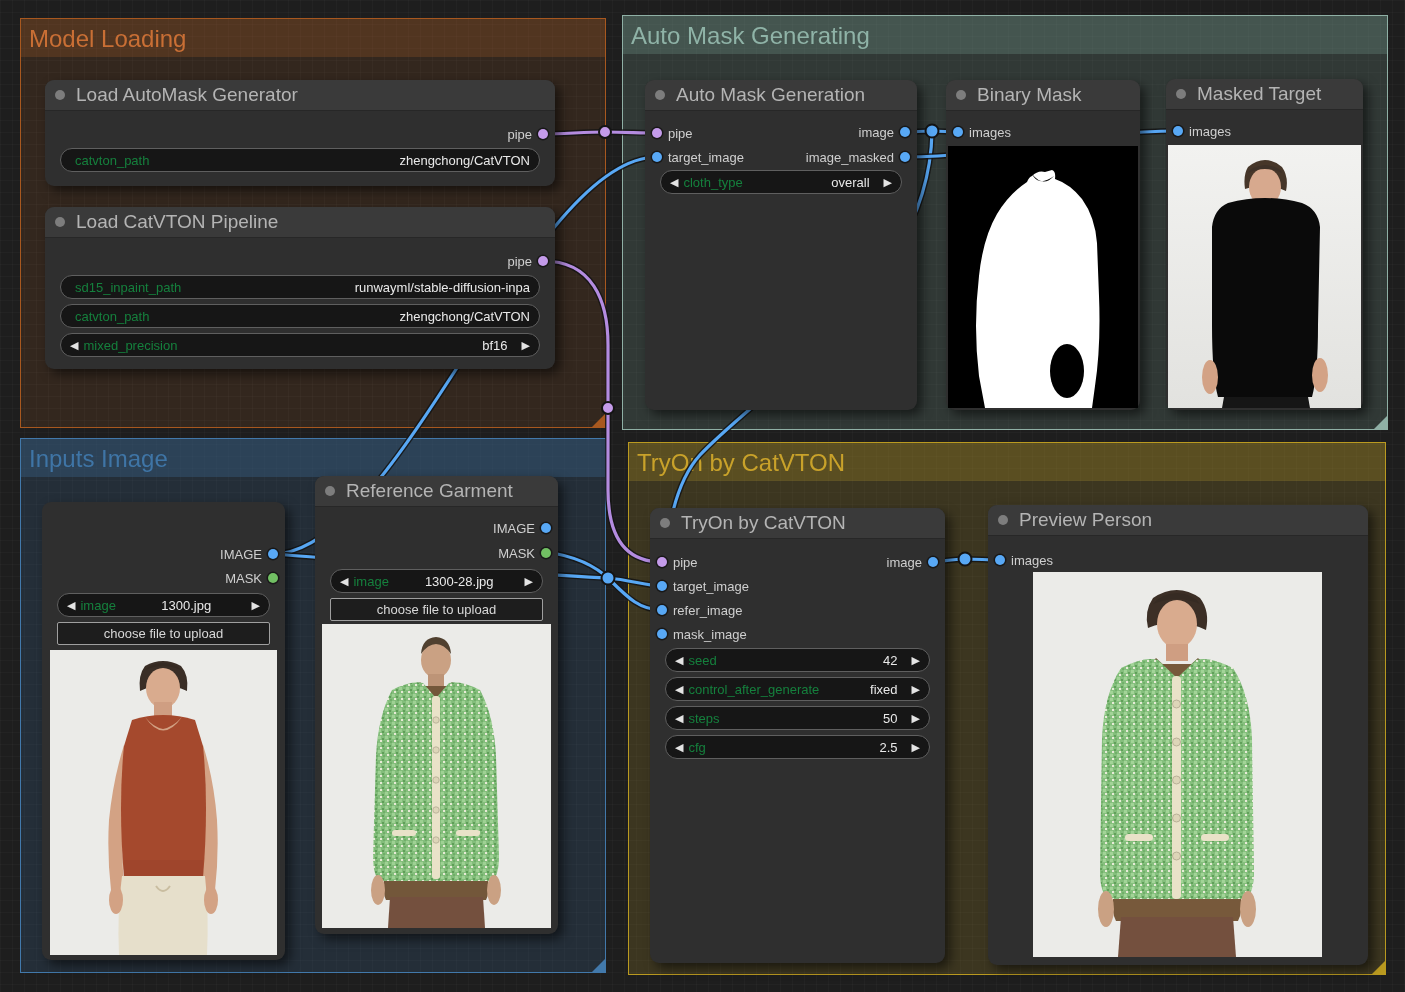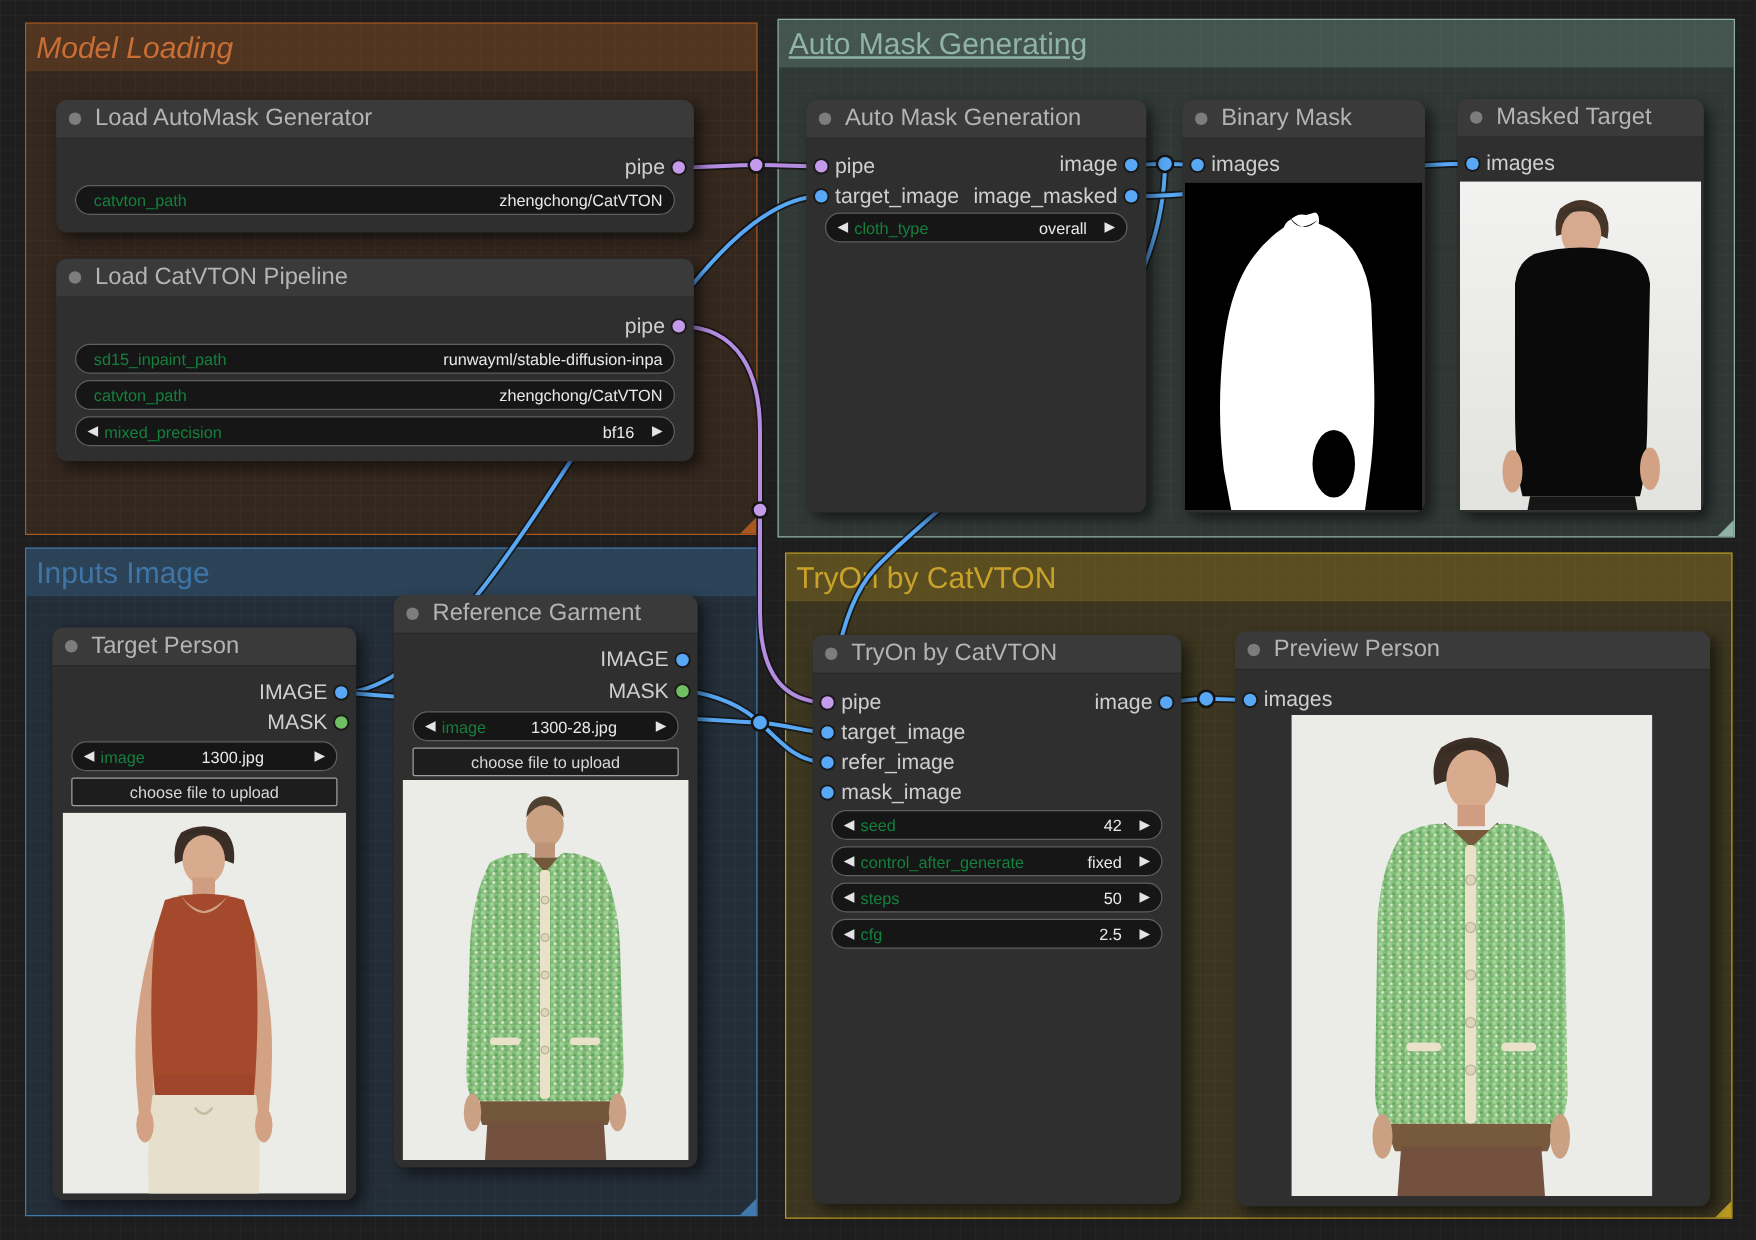--- a/index.html
+++ b/index.html
@@ -11,38 +11,38 @@
       linear-gradient(90deg, rgba(255,255,255,0.025) 1px, transparent 1px);
     background-size:12px 12px;
     font-family:"Liberation Sans", sans-serif;
   }
   
   .group{position:absolute;z-index:0;border:1px solid;box-sizing:border-box;}
   .gband{position:absolute;left:0;top:0;right:0;height:38px;}
   .gtitle{position:absolute;left:8px;top:0;height:38px;line-height:40px;font-size:24px;white-space:nowrap;}
   .ghandle{position:absolute;right:0;bottom:0;width:0;height:0;border-left:13px solid transparent;}
   .g-orange{border-color:#a8581f;background:rgba(160,88,38,0.17);}
-  .g-orange .gband{background:rgba(160,88,38,0.28);} .g-orange .gtitle{color:#c96f35;font-style:italic;} .g-orange .ghandle{border-bottom:13px solid #a8581f;}
+  .g-orange .gband{background:rgba(160,88,38,0.28);} .g-orange .gtitle{color:#c96f35;} .g-orange .ghandle{border-bottom:13px solid #a8581f;}
   .g-teal{border-color:#8fb0a5;background:rgba(125,165,152,0.20);}
-  .g-teal .gband{background:rgba(125,165,152,0.26);} .g-teal .gtitle{color:#8fb3a7;text-decoration:underline;} .g-teal .ghandle{border-bottom:13px solid #8fb0a5;}
+  .g-teal .gband{background:rgba(125,165,152,0.26);} .g-teal .gtitle{color:#8fb3a7;} .g-teal .ghandle{border-bottom:13px solid #8fb0a5;}
   .g-blue{border-color:#4279ab;background:rgba(62,112,160,0.20);}
   .g-blue .gband{background:rgba(62,112,160,0.30);} .g-blue .gtitle{color:#3f75a6;} .g-blue .ghandle{border-bottom:13px solid #4279ab;}
   .g-gold{border-color:#ba9a20;background:rgba(178,148,40,0.20);}
   .g-gold .gband{background:rgba(178,148,40,0.26);} .g-gold .gtitle{color:#c9a22a;} .g-gold .ghandle{border-bottom:13px solid #ba9a20;}
   
   #links{position:absolute;left:0;top:0;z-index:1;}
   .lshadow{fill:none;stroke:#141414;stroke-width:6;opacity:.85;}
   .lpipe{fill:none;stroke:#b48ce0;stroke-width:3.2;}
   .limg{fill:none;stroke:#58a8f5;stroke-width:3.2;}
   
   .node{position:absolute;z-index:2;background:#2f2f2f;border-radius:9px;box-shadow:5px 5px 11px rgba(0,0,0,0.55);box-sizing:border-box;}
   .nhead{position:absolute;left:0;top:0;right:0;height:30px;background:#3a3a3a;border-radius:9px 9px 0 0;border-bottom:1px solid #272727;}
   .ndot{position:absolute;left:10px;top:10px;width:10px;height:10px;border-radius:50%;background:#7d7d7d;}
   .ntitle{position:absolute;left:31px;top:0;line-height:30px;font-size:19px;color:#b4b4b4;white-space:nowrap;}
-  .prow{position:absolute;height:24px;display:flex;align-items:center;gap:6px;font-size:17px;color:#cfcfcf;}
+  .prow{position:absolute;height:24px;display:flex;align-items:center;gap:6px;font-size:13px;color:#cfcfcf;}
   .prow.in{left:7px;} .prow.out{right:7px;}
   .pdot{width:10px;height:10px;border-radius:50%;box-shadow:0 0 0 1.5px rgba(10,10,10,0.6);}
   .pdot.blue{background:#58a8f5;} .pdot.purple{background:#c49bea;} .pdot.green{background:#71bf63;}
   .plabel{white-space:nowrap;}
   .widget{position:absolute;left:15px;right:15px;height:24px;border-radius:12px;background:#161616;border:1px solid #5f5f5f;display:flex;align-items:center;padding:0 9px;font-size:13px;box-sizing:border-box;}
   .wlabel{color:#15803d;white-space:nowrap;margin:0 5px;}
   .wvalue{color:#e9e9e9;white-space:nowrap;margin-left:auto;}
   .wvalue.gap{margin-right:14px;} .wvalue.ctr{margin-left:auto;margin-right:auto;}
   .warrow{color:#e4e4e4;font-size:11px;line-height:24px;}
   .wbutton{position:absolute;left:15px;right:15px;height:23px;background:#1d1d1d;border:1px solid #9f9f9f;border-radius:2px;color:#d8d8d8;font-size:13px;display:flex;align-items:center;justify-content:center;box-sizing:border-box;}
@@ -230,24 +230,20 @@
         <path fill="#3e3128" d="M80,28 Q97,20 114,28 Q112,22 97,20 Q82,22 80,28 Z"></path>
         <path fill="#0a0a0a" d="M60,58 Q97,48 134,58 Q150,64 152,82 L150,180 Q150,230 144,252 L50,252 Q44,230 44,180 L44,82 Q46,64 60,58 Z"></path>
         <ellipse cx="42" cy="232" rx="8" ry="17" fill="#d3a285"></ellipse>
         <ellipse cx="152" cy="230" rx="8" ry="17" fill="#d3a285"></ellipse>
         <path fill="#161616" d="M56,252 L140,252 L142,263 L54,263 Z"></path>
       </svg>
     </div>
   </div>
 
   <div class="node" style="left:42px;top:502px;width:243px;height:458px">
-    <div class="nhead">
-      <span class="ndot"></span>
-      <span class="ntitle">Target Person</span>
-    </div>
     <div class="prow out" style="top:40px">
       <span class="plabel">IMAGE</span>
       <span class="pdot blue"></span>
     </div>
     <div class="prow out" style="top:64px">
       <span class="plabel">MASK</span>
       <span class="pdot green"></span>
     </div>
     <div class="widget" style="top:91px">
       <span class="warrow">◀</span>

